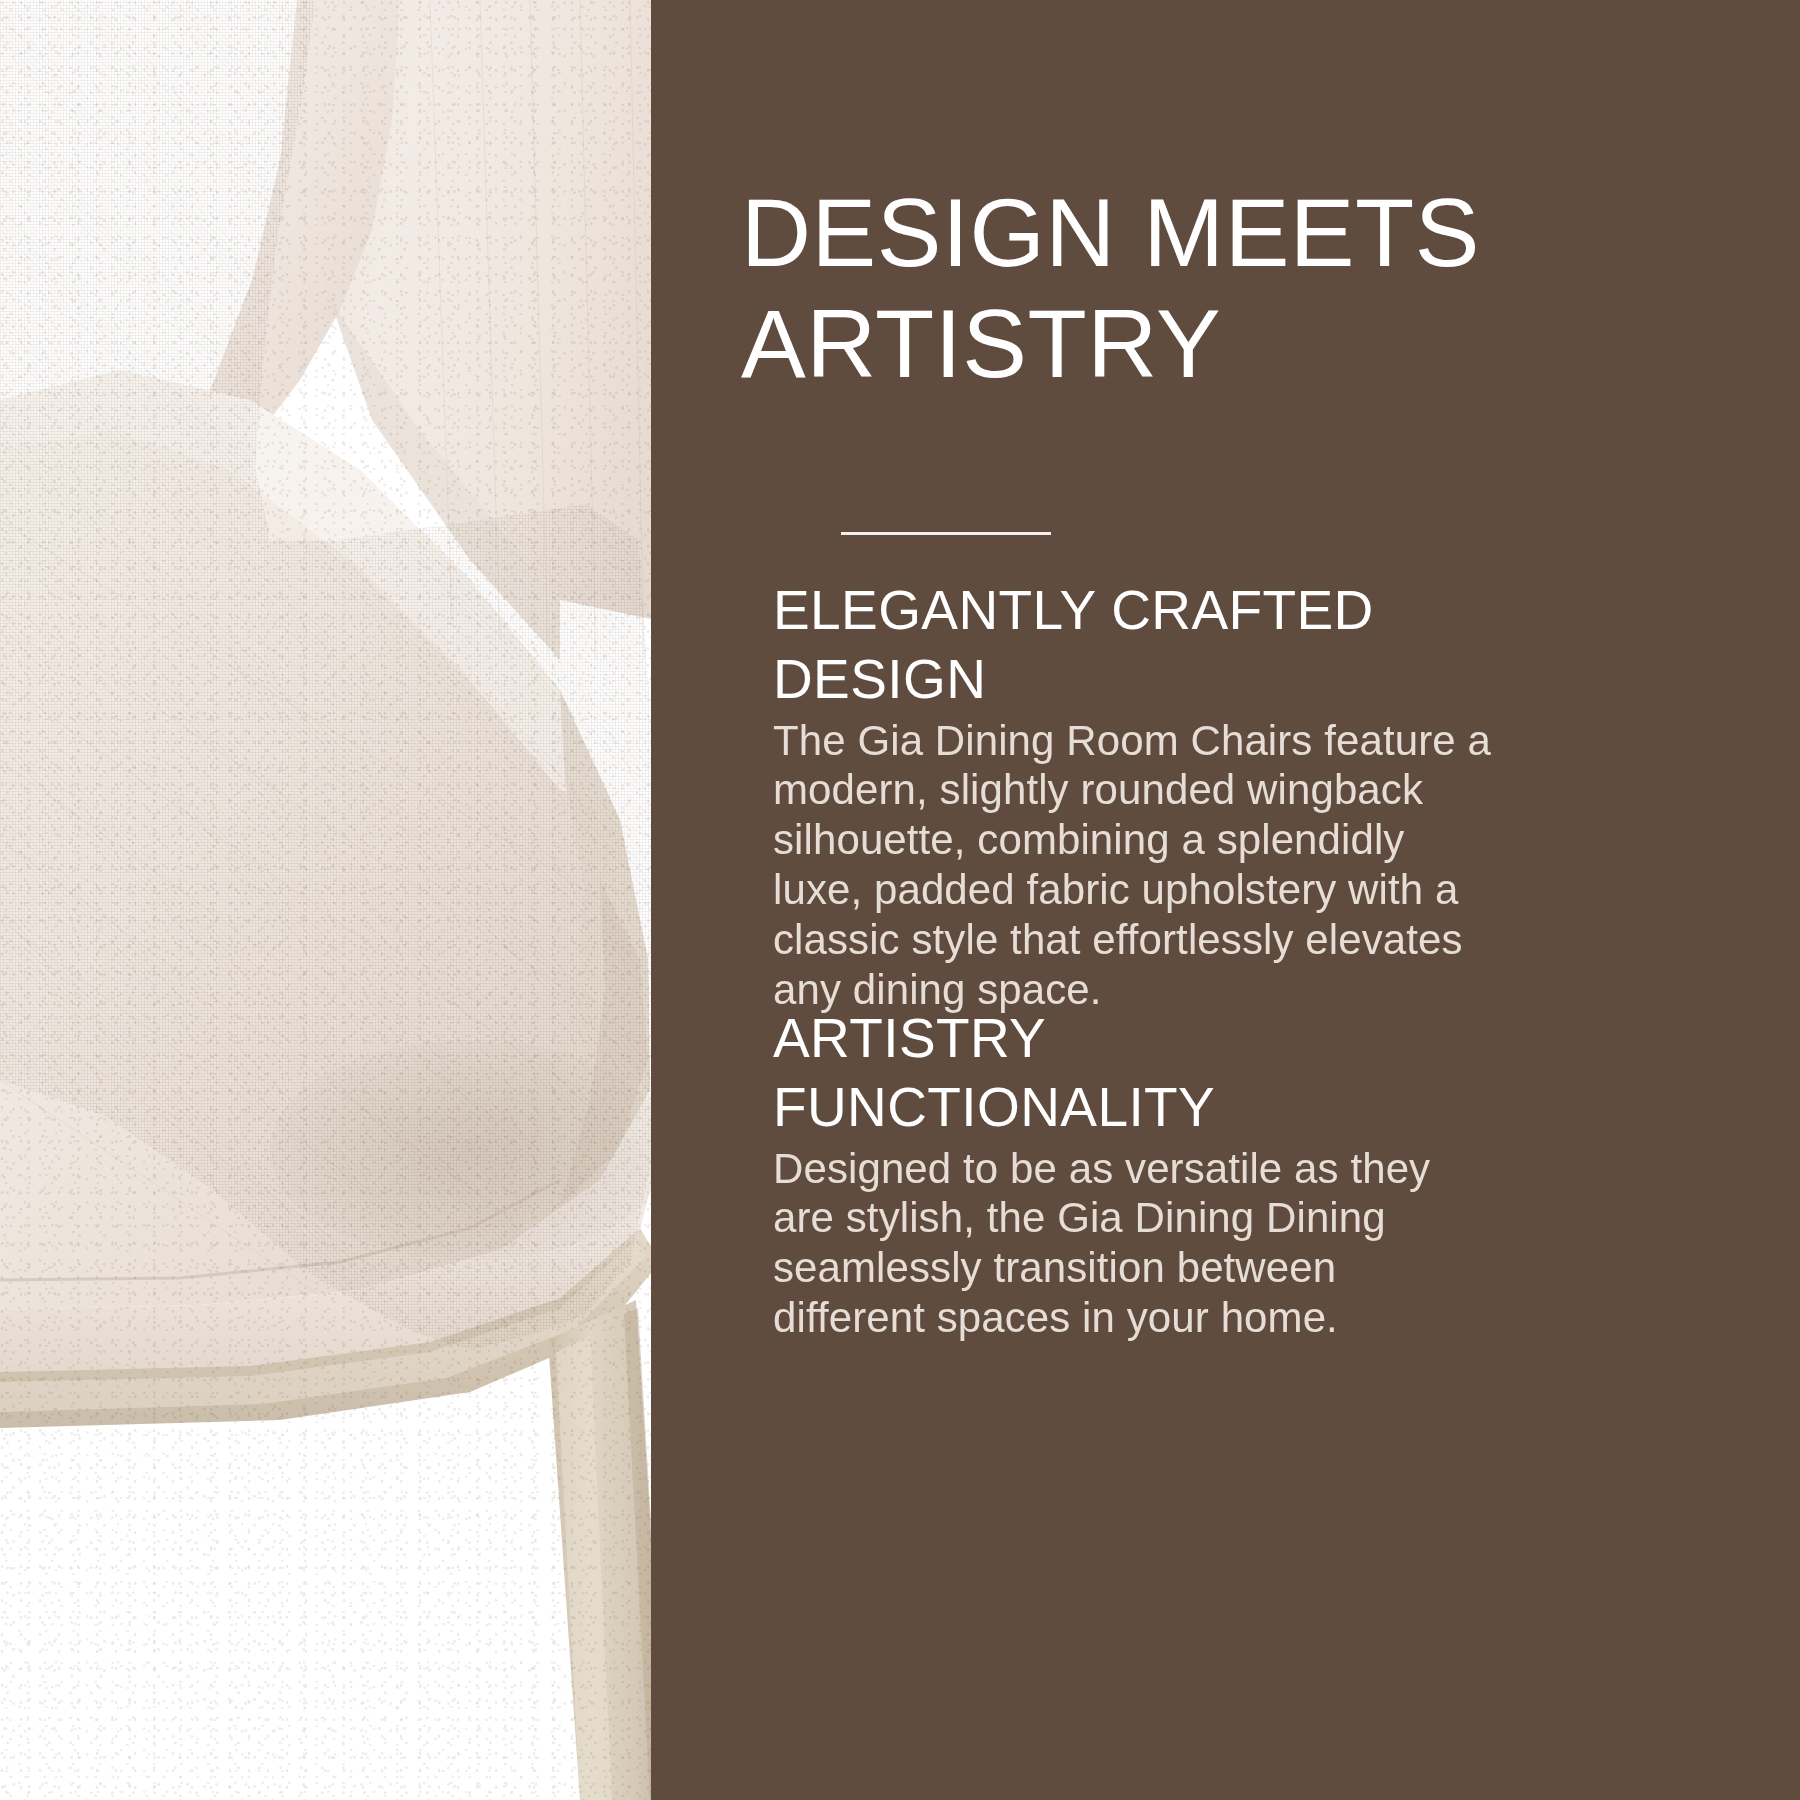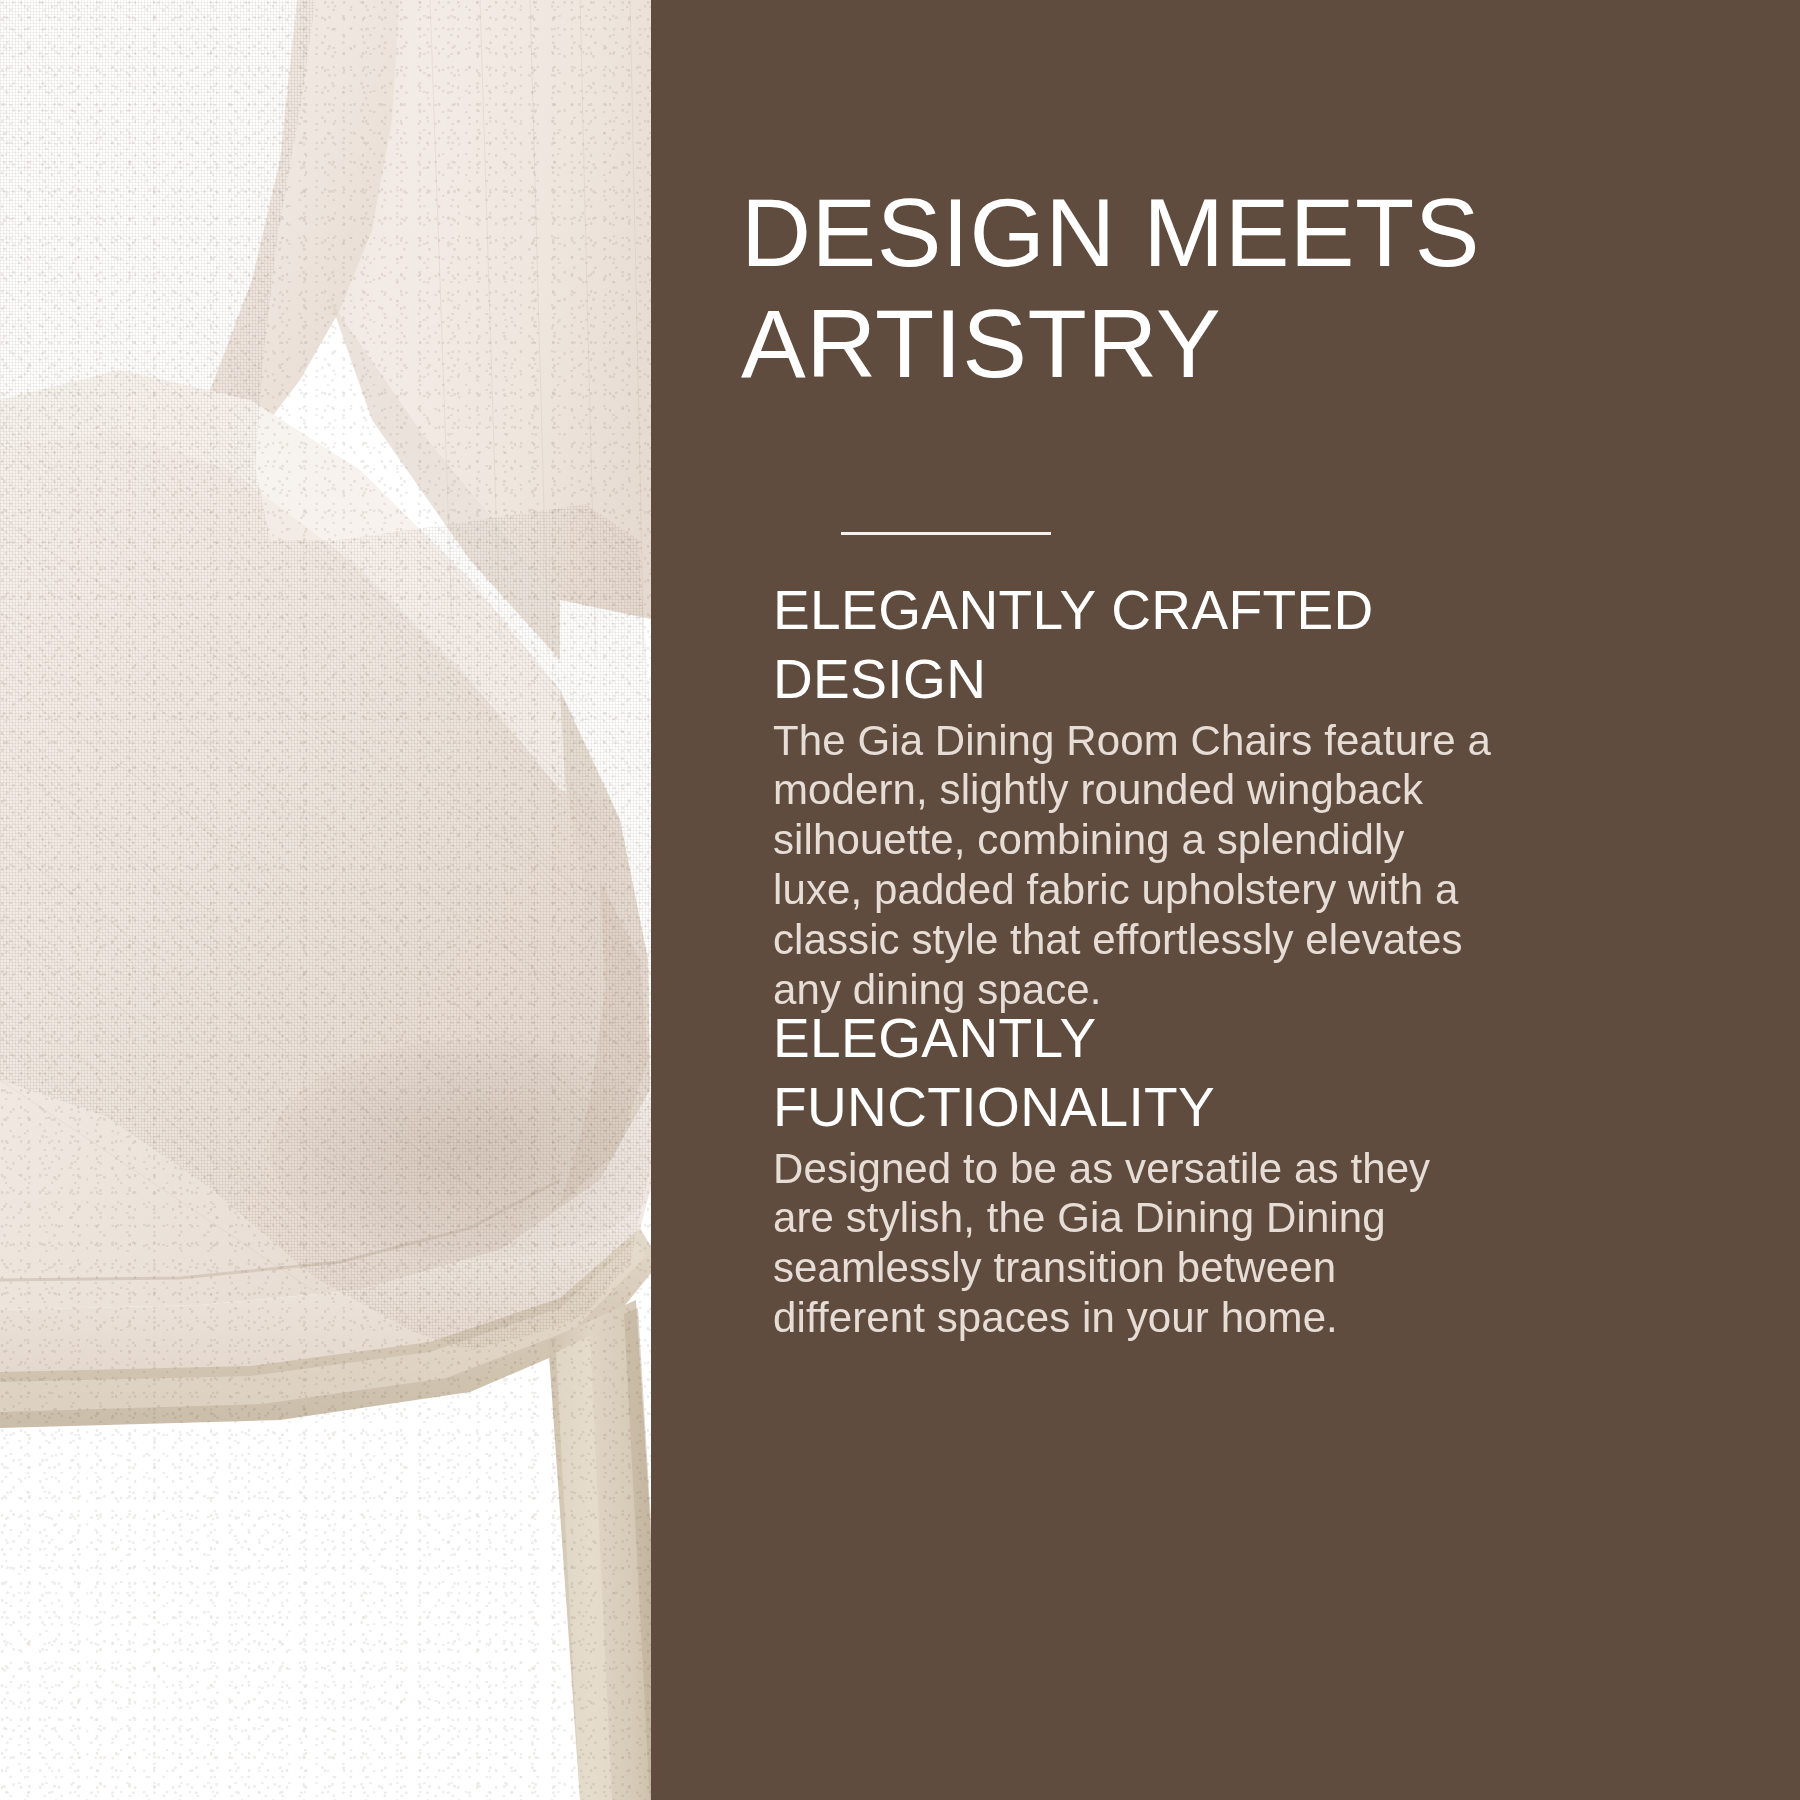--- a/index.html
+++ b/index.html
@@ -270,19 +270,19 @@
 ARTISTRY</h1>
 
     <div id="divider"></div>
 
     <div class="section" id="section-1">
       <h2 class="section-title">ELEGANTLY CRAFTED DESIGN</h2>
       <p class="section-body">The Gia Dining Room Chairs feature a modern, slightly rounded wingback silhouette, combining a splendidly luxe, padded fabric upholstery with a classic style that effortlessly elevates any dining space.</p>
     </div>
 
     <div class="section" id="section-2">
-      <h2 class="section-title">ELEGANTLY FUNCTIONALITY</h2>
+      <h2 class="section-title">ARTISTRY FUNCTIONALITY</h2>
       <p class="section-body">Designed to be as versatile as they are stylish, the Gia Dining Dining seamlessly transition between different spaces in your home.</p>
     </div>
 
   </div>
 
 </div>
 
 </body></html>

